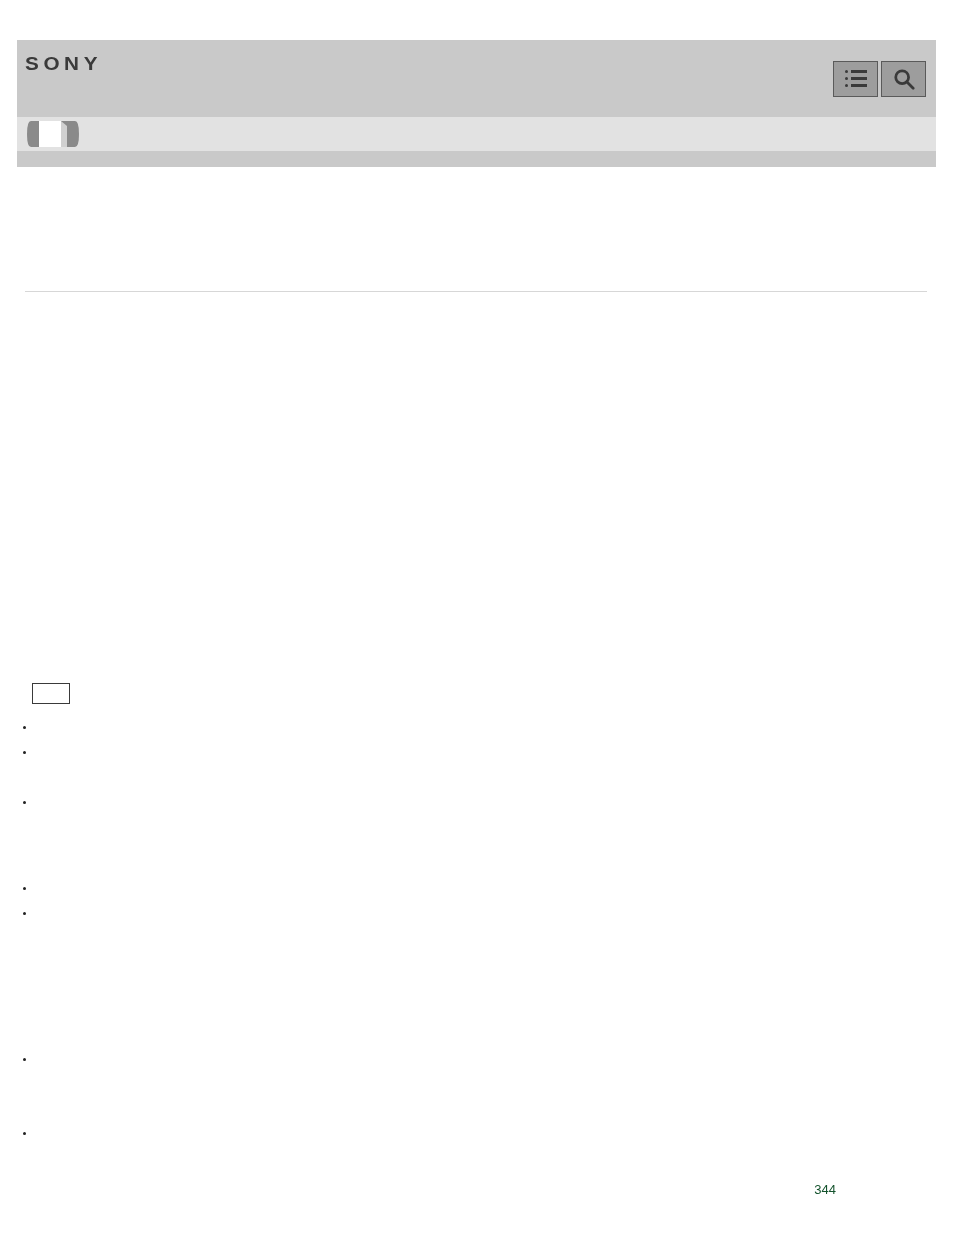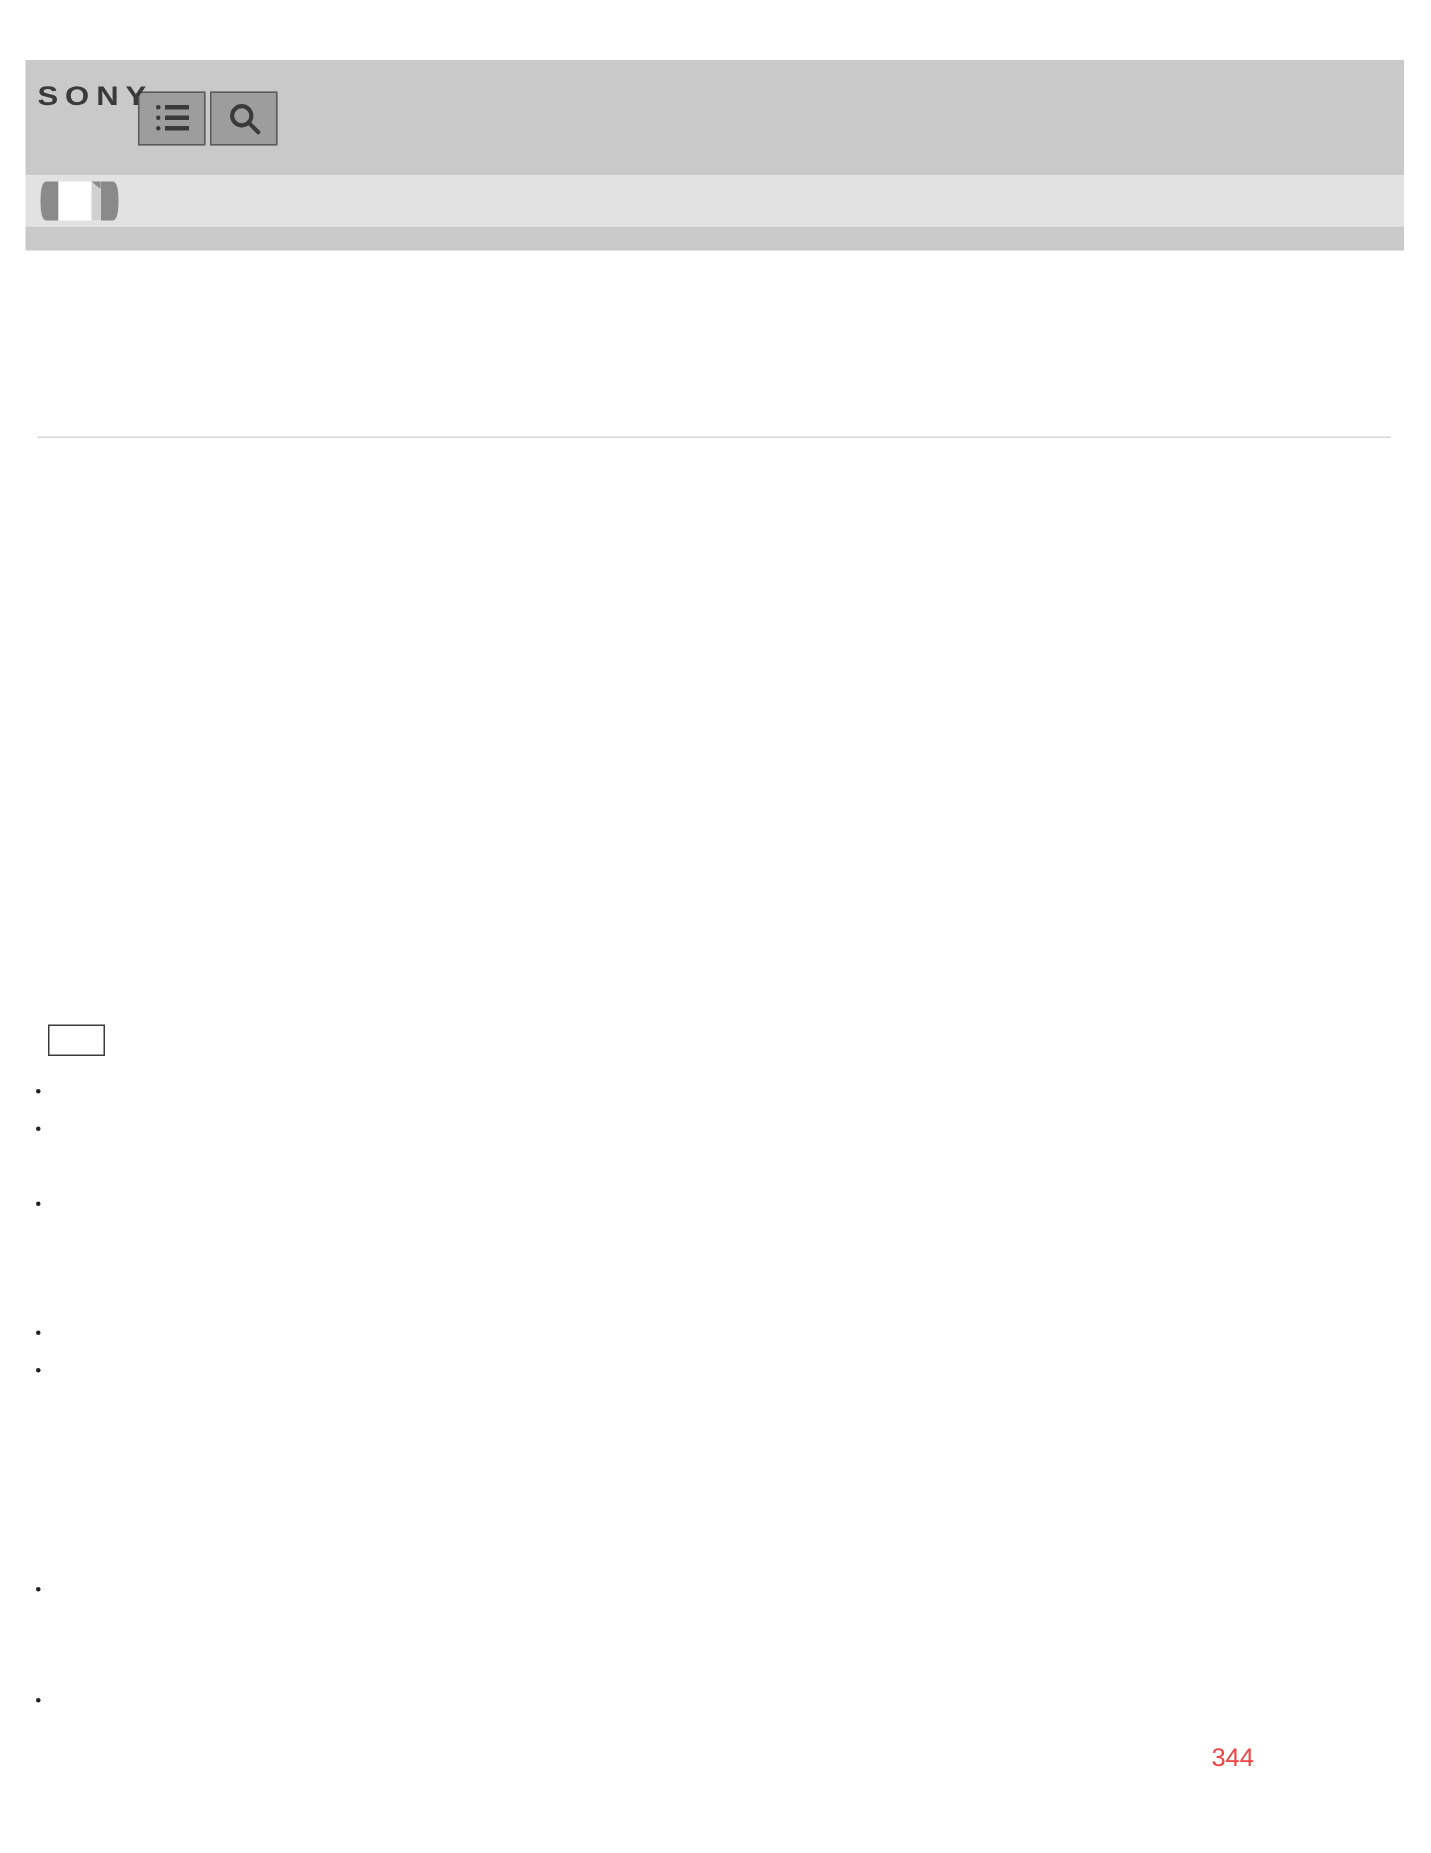--- a/index.html
+++ b/index.html
@@ -16,20 +16,21 @@
       background: #ffffff;
     }
     .header-bar {
       position: relative;
       left: 17px;
       width: 919px;
       height: 77px;
       background: #c9c9c9;
       display: flex;
       align-items: center;
+      justify-content: space-between;
       padding: 0 10px 0 8px;
     }
     .brand {
       font-family: "Arial Black", Arial, sans-serif;
       font-weight: 900;
       font-size: 18px;
       letter-spacing: 4px;
       color: #3a3a3a;
       transform: scaleX(1.15);
       transform-origin: left center;
@@ -123,23 +124,23 @@
     .group1 { top: 723px; }
     .group1 li:nth-child(1){ margin-bottom: 19px; }
     .group1 li:nth-child(2){ margin-bottom: 44px; }
     .group2 { top: 884px; }
     .group2 li:nth-child(1){ margin-bottom: 19px; }
     .group3 { top: 1055px; }
     .group3 li:nth-child(1){ margin-bottom: 68px; }
     .page-num {
       position: absolute;
       right: 118px;
-      bottom: 53px;
-      font-size: 17px;
-      color: #ef4444;
+      bottom: 38px;
+      font-size: 13px;
+      color: #14532d;
     }
   </style>
 </head>
 <body>
 
 <div class="top-white"></div>
 
 <div class="header-bar">
   <div class="brand">SONY</div>
   <div class="header-right">

